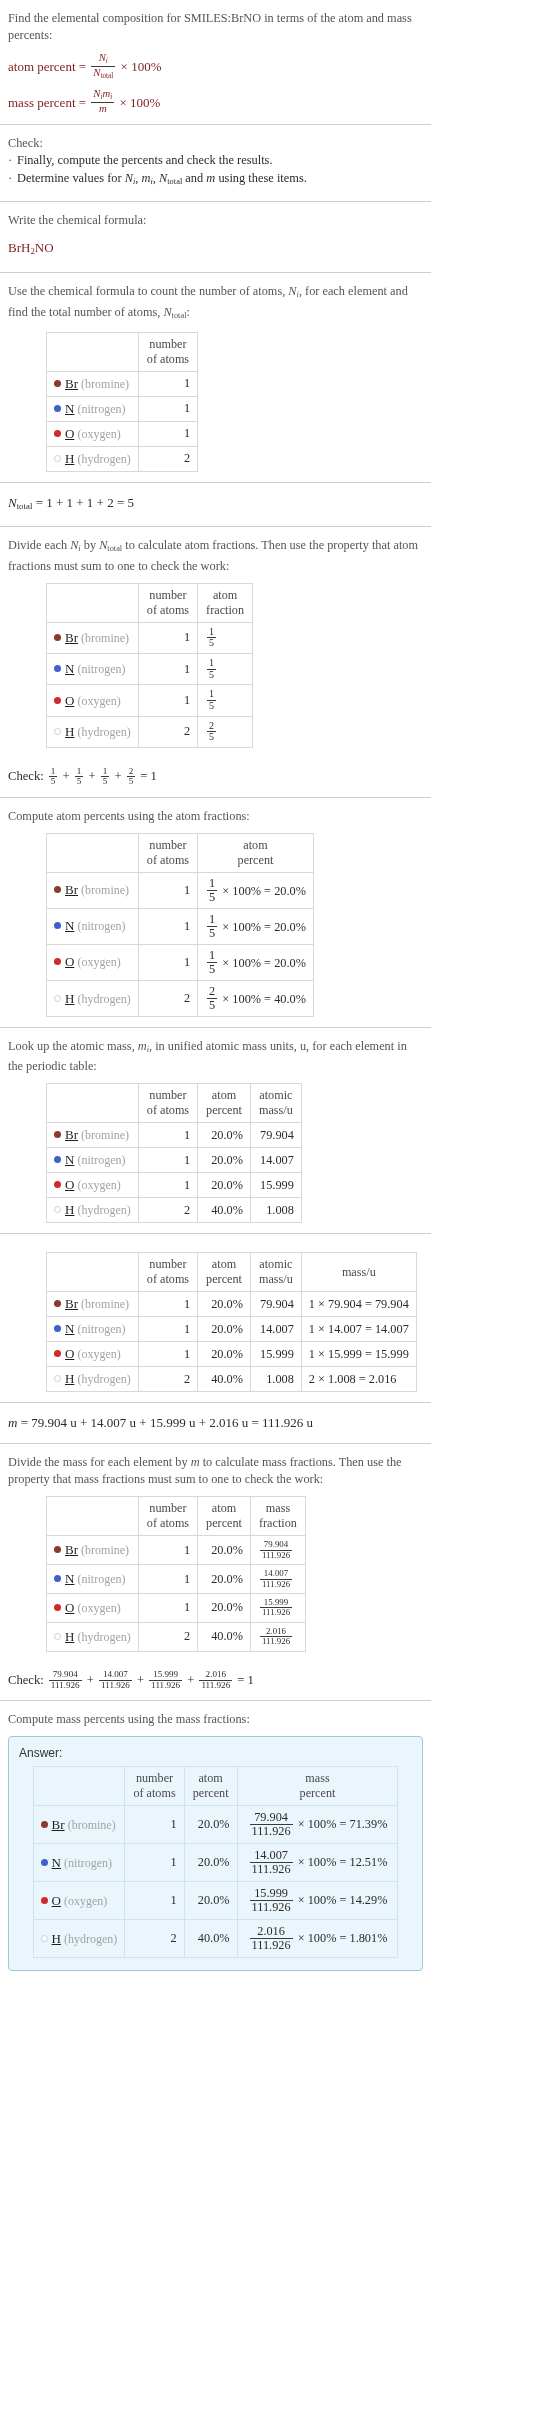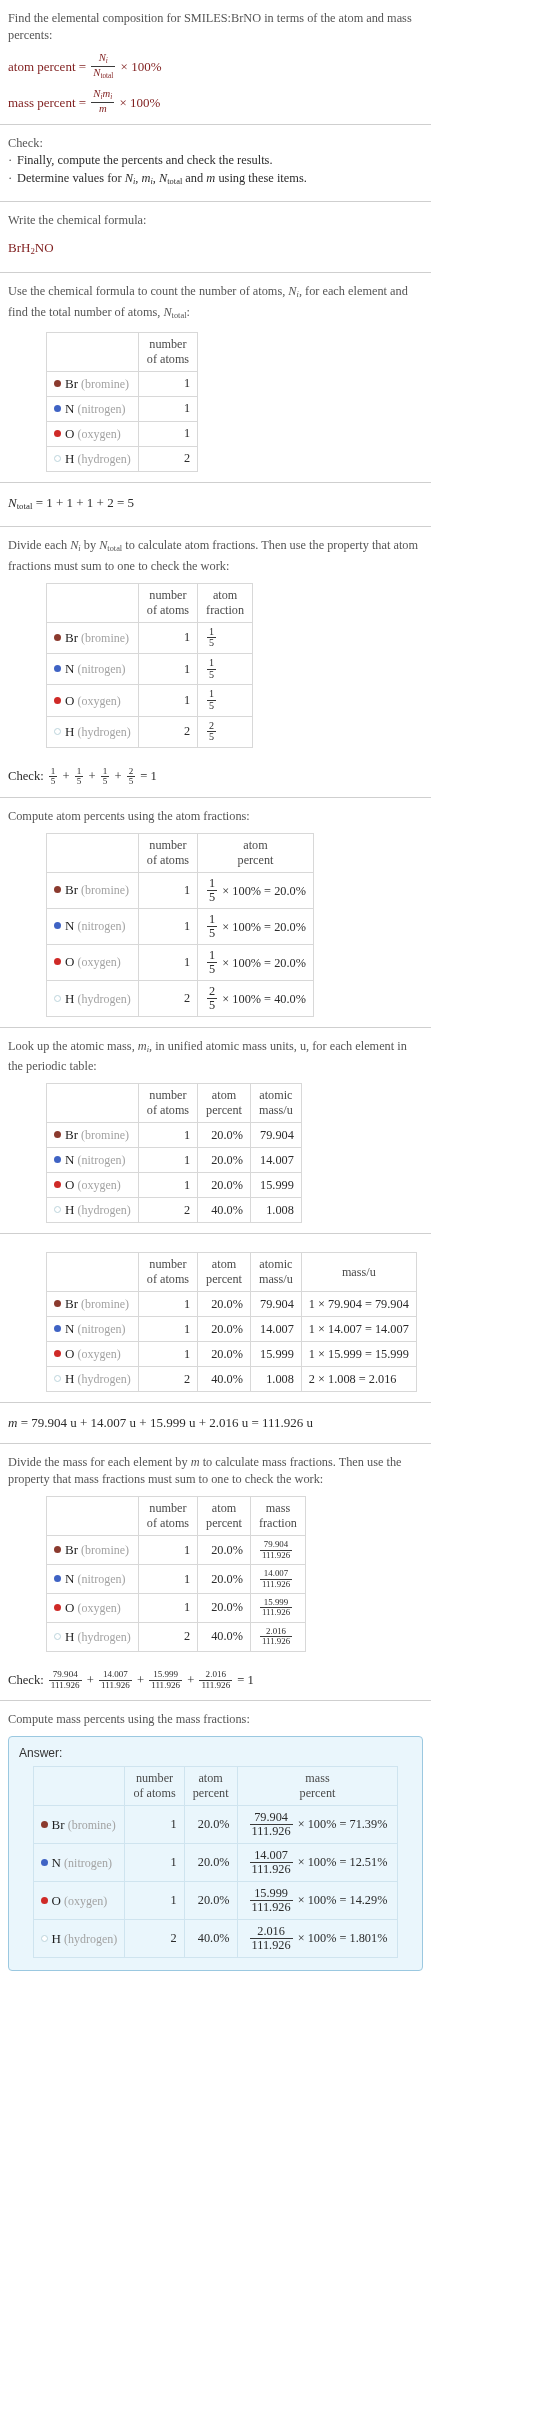--- a/index.html
+++ b/index.html
@@ -97,21 +97,21 @@
   td.expr { text-align: left; white-space: nowrap; padding: 3px 8px; }
   td.fr { text-align: left; white-space: nowrap; padding: 2px 8px; }
 
   .dot {
     display: inline-block;
     width: 7px; height: 7px;
     border-radius: 50%;
     margin-right: 4px;
     vertical-align: 1px;
   }
-  .sym { font-size: 13px; color: #1f1f1f; }
+  .sym { font-size: 13px; color: #1f1f1f; text-decoration: underline; }
   .elname { color: #a3a3a3; font-size: 12px; }
 
   .checkline {
     margin-top: 18px;
     color: #2b2b2b;
     font-size: 12.6px;
     white-space: nowrap;
     line-height: 20px;
   }
   .eqline {

